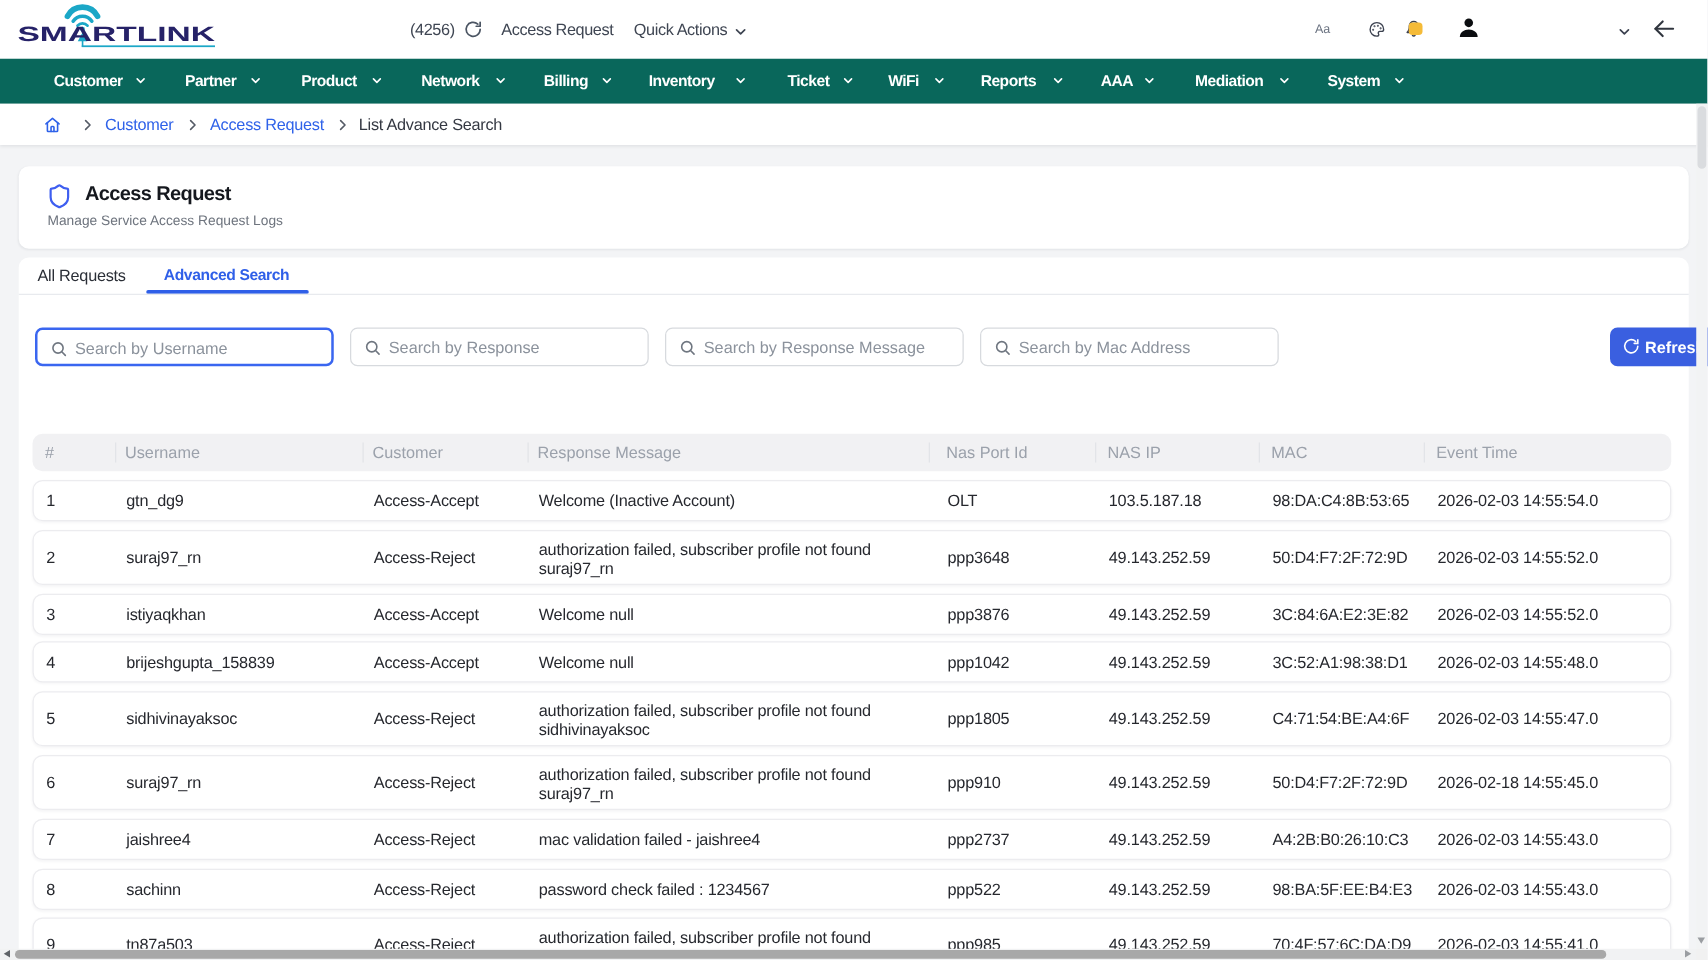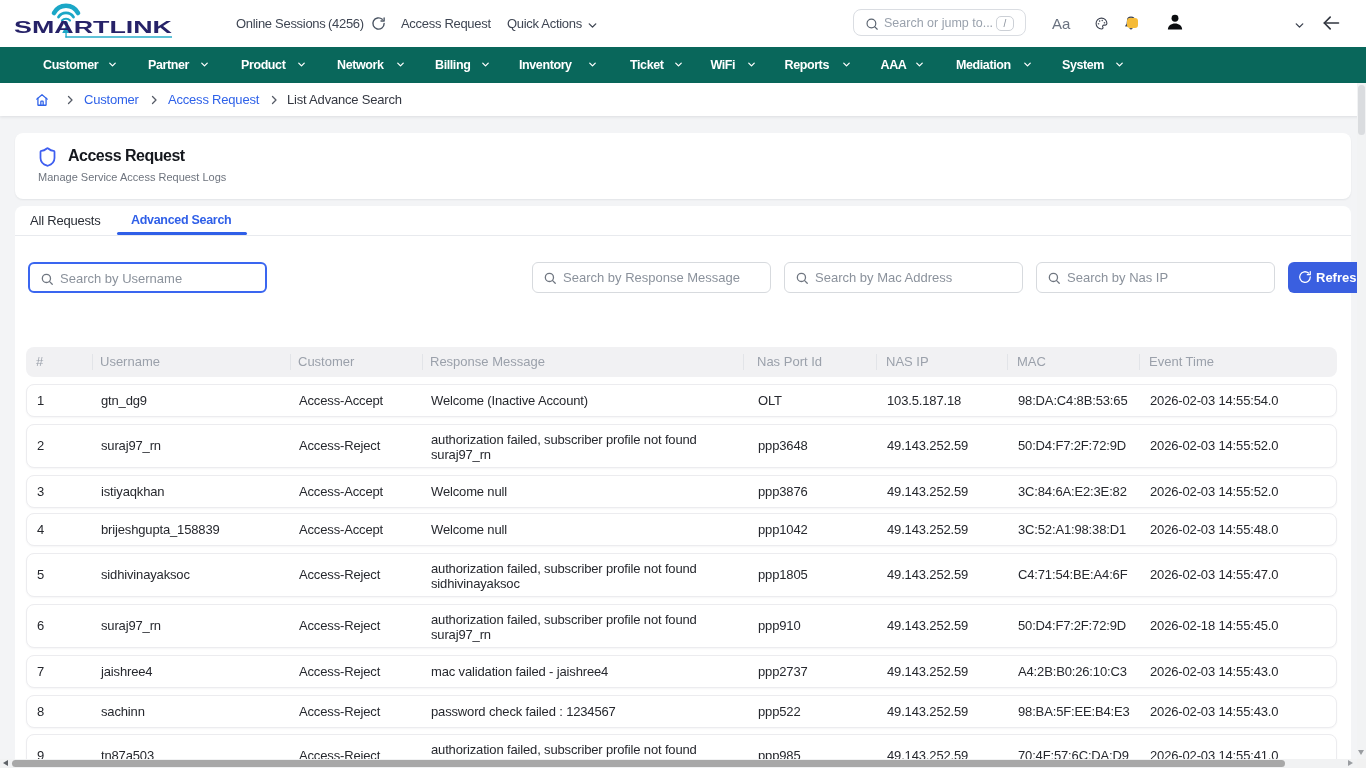--- a/index.html
+++ b/index.html
@@ -68,42 +68,33 @@
       <path d="M44.5 17 A 9 9 0 0 1 59.5 17" stroke-width="2.8" stroke-linecap="round"></path>
       <path d="M48 20.5 A 5.4 5.4 0 0 1 56 20.5" stroke-width="2.2" stroke-linecap="round"></path>
     </g>
     <circle cx="52" cy="23.2" r="1.9" fill="#1ba7c7"></circle>
     <path d="M52 26 l3.8 7 h-7.6 z" fill="#1ba7c7"></path>
     <rect x="51.4" y="31" width="1.3" height="6.5" fill="#1ba7c7"></rect>
     <rect x="51.4" y="36.3" width="106.6" height="1.4" fill="#1ba7c7"></rect>
     <text x="0" y="33" textLength="158" lengthAdjust="spacingAndGlyphs" font-family="Liberation Sans,sans-serif" font-size="16.5" font-weight="700" fill="#262268">SMARTLINK</text>
   </svg>
 
-  <span class="tb-item" style="left:236px">Online Sessions</span>
   <span class="tb-item" style="left:328px">(4256)</span>
   <svg class="abs" style="left:371px;top:16px" width="15" height="15" viewBox="0 0 24 24" fill="none" stroke="#4b5563" stroke-width="2.2" stroke-linecap="round" stroke-linejoin="round">
       <path d="M21 12a9 9 0 1 1-3-6.7"></path>
       <polyline points="21 3 21 8 16 8"></polyline>
     </svg>
   <span class="tb-item" style="left:401px">Access Request</span>
   <span class="tb-item" style="left:507px">Quick Actions</span>
   <svg class="abs" style="left:586px;top:19px" width="13" height="13" viewBox="0 0 24 24" fill="none" stroke="#3f4653" stroke-width="2.5" stroke-linecap="round" stroke-linejoin="round">
       <polyline points="6 9 12 15 18 9"></polyline>
     </svg>
 
-  <div id="searchbox">
-    <svg style="left:11px;top:7px" width="14" height="14" viewBox="0 0 24 24" fill="none" stroke="#5b6470" stroke-width="2" stroke-linecap="round">
-        <circle cx="11" cy="11" r="7.5"></circle>
-        <line x1="16.8" y1="16.8" x2="21" y2="21"></line>
-      </svg>
-    <span class="ph">Search or jump to...</span>
-    <span id="slashkey">/</span>
-  </div>
-
-  <span class="tb-item" style="left:1052px;color:#6a7280;font-size:15px;letter-spacing:0">Aa</span>
+
+  <span class="tb-item" style="left:1052px;color:#6a7280;font-size:10px;letter-spacing:0">Aa</span>
 
   <svg class="abs" style="left:1095px;top:17px" width="13" height="13" viewBox="0 0 24 24" fill="none" stroke="#3c4250" stroke-width="2" stroke-linecap="round" stroke-linejoin="round">
       <path d="M12 22a10 10 0 1 1 10-10c0 1.8-1.2 3-3 3h-2.6a2.4 2.4 0 0 0-1.8 4c.6.7.2 3-2.6 3z"></path>
       <circle cx="13.5" cy="6.5" r=".5" fill="#3c4250"></circle>
       <circle cx="17.5" cy="10.5" r=".5" fill="#3c4250"></circle>
       <circle cx="8.5" cy="7.5" r=".5" fill="#3c4250"></circle>
       <circle cx="6.5" cy="12.5" r=".5" fill="#3c4250"></circle>
     </svg>
 
   <svg class="abs" style="left:1124px;top:16px" width="14" height="14" viewBox="0 0 24 24" fill="none" stroke="#3c4250" stroke-width="2" stroke-linecap="round" stroke-linejoin="round">
@@ -210,40 +201,40 @@
   <div id="tabu"></div>
   <div id="tabline"></div>
 
   <div class="inp" style="left:13px;border:2px solid #3a66f0">
     <svg width="14" height="14" viewBox="0 0 24 24" fill="none" stroke="#6f7680" stroke-width="2.2" stroke-linecap="round">
         <circle cx="11" cy="11" r="7"></circle>
         <line x1="16.5" y1="16.5" x2="21" y2="21"></line>
       </svg>
     <span class="ph">Search by Username</span>
   </div>
+  <div class="inp" style="left:265px">
+    <svg width="14" height="14" viewBox="0 0 24 24" fill="none" stroke="#6f7680" stroke-width="2.2" stroke-linecap="round">
+        <circle cx="11" cy="11" r="7"></circle>
+        <line x1="16.5" y1="16.5" x2="21" y2="21"></line>
+      </svg>
+    <span class="ph">Search by Response</span>
+  </div>
   <div class="inp" style="left:769px">
     <svg width="14" height="14" viewBox="0 0 24 24" fill="none" stroke="#6f7680" stroke-width="2.2" stroke-linecap="round">
         <circle cx="11" cy="11" r="7"></circle>
         <line x1="16.5" y1="16.5" x2="21" y2="21"></line>
       </svg>
     <span class="ph">Search by Mac Address</span>
   </div>
   <div class="inp" style="left:517px">
     <svg width="14" height="14" viewBox="0 0 24 24" fill="none" stroke="#6f7680" stroke-width="2.2" stroke-linecap="round">
         <circle cx="11" cy="11" r="7"></circle>
         <line x1="16.5" y1="16.5" x2="21" y2="21"></line>
       </svg>
     <span class="ph">Search by Response Message</span>
-  </div>
-  <div class="inp" style="left:1021px">
-    <svg width="14" height="14" viewBox="0 0 24 24" fill="none" stroke="#6f7680" stroke-width="2.2" stroke-linecap="round">
-        <circle cx="11" cy="11" r="7"></circle>
-        <line x1="16.5" y1="16.5" x2="21" y2="21"></line>
-      </svg>
-    <span class="ph">Search by Nas IP</span>
   </div>
   <div id="refreshbtn">Refresh
     <svg class="abs" style="left:10px;top:8px" width="14" height="14" viewBox="0 0 24 24" fill="none" stroke="#fff" stroke-width="2.2" stroke-linecap="round">
         <path d="M21 12a9 9 0 1 1-3-6.7"></path>
         <polyline points="21 3 21 8 16 8"></polyline>
       </svg>
   </div>
 
   <div id="thead">
     <span class="th" style="left:10px">#</span>

